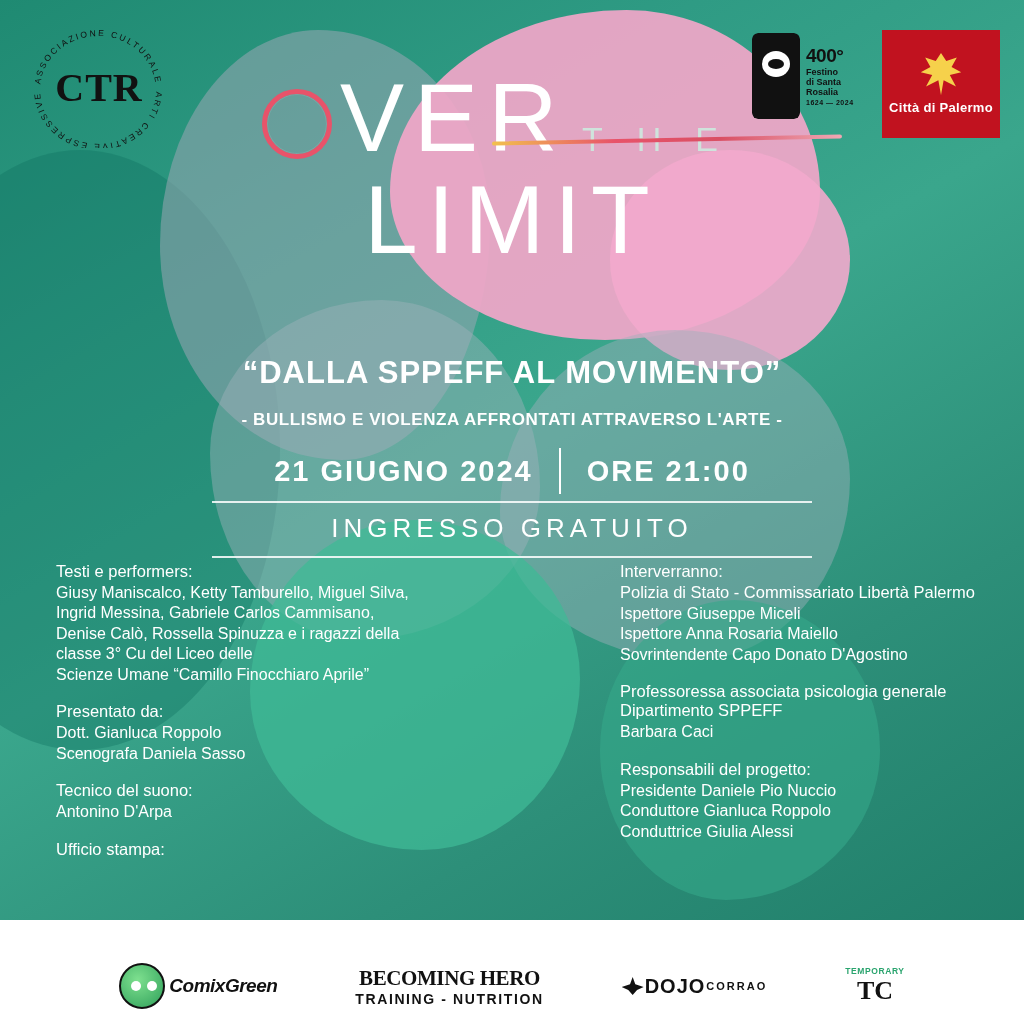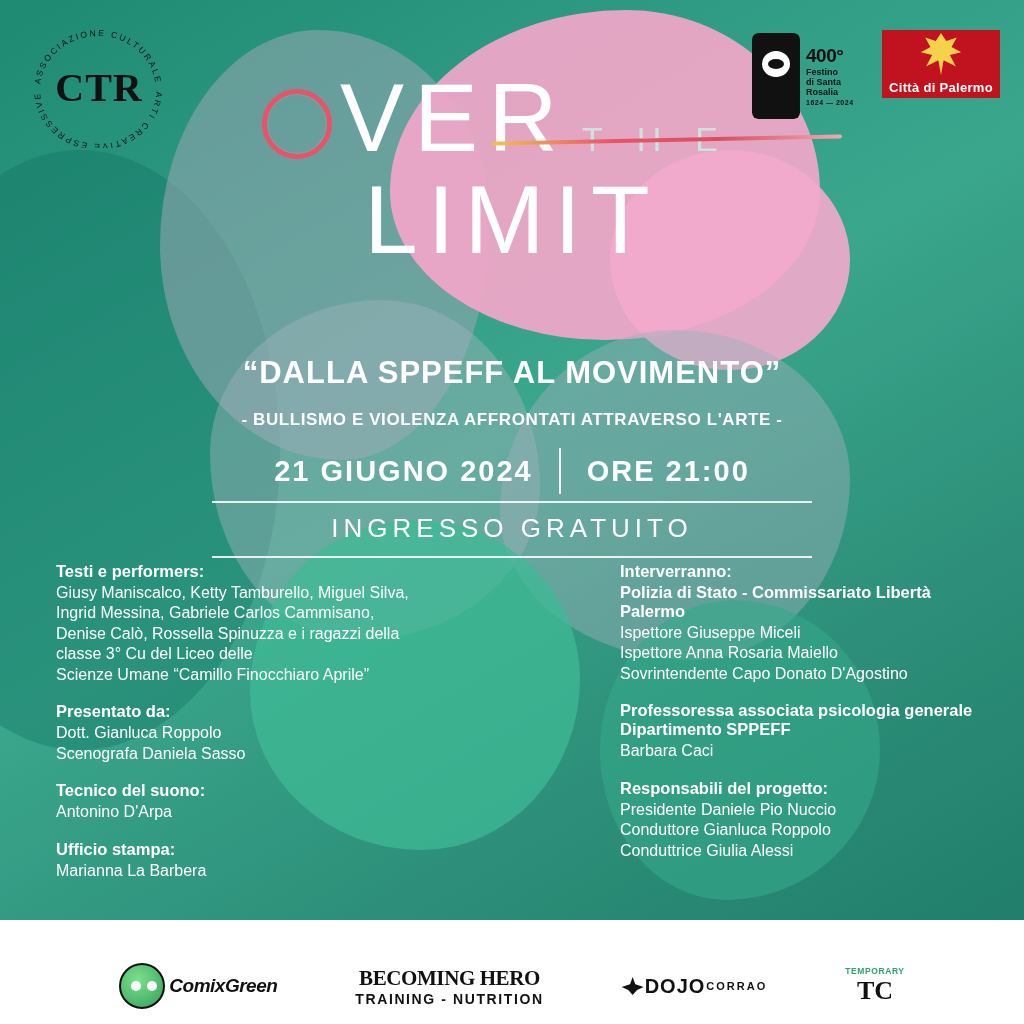--- a/index.html
+++ b/index.html
@@ -92,21 +92,21 @@
   }
   .festino-emblem::after {
     content: ""; position: absolute; left: 16px; top: 26px; width: 16px; height: 10px;
     background: #111; border-radius: 50%;
   }
   .festino-text { font-size: 9px; line-height: 1.12; color: #111; font-weight: 700; }
   .festino-text .n400 { font-size: 19px; font-weight: 800; letter-spacing: -.5px; }
   .festino-text .yrs { font-size: 7px; letter-spacing: .5px; margin-top: 2px; }
 
   .palermo {
-    position: absolute; right: 24px; top: 30px; width: 118px; height: 68px;
+    position: absolute; right: 24px; top: 30px; width: 118px; height: 108px;
     background: #c1121f; color: #fff;
     display: flex; flex-direction: column; align-items: center; justify-content: center;
     gap: 3px;
   }
   .palermo .eagle {
     width: 44px; height: 44px; background: #f6d14b;
     clip-path: polygon(50% 0%, 62% 18%, 86% 10%, 74% 32%, 96% 44%, 70% 50%, 84% 76%, 56% 62%, 50% 96%, 44% 62%, 16% 76%, 30% 50%, 4% 44%, 26% 32%, 14% 10%, 38% 18%);
   }
   .palermo .pal-name { font-size: 13px; font-weight: 700; letter-spacing: .3px; }
 
@@ -161,21 +161,21 @@
   .free {
     position: absolute; left: 0; right: 0; top: 513px; text-align: center;
     font-size: 26px; font-weight: 500; color: #fff; letter-spacing: 5px;
   }
 
   
   .col { position: absolute; color: #fff; }
   .col-left { left: 56px; top: 562px; width: 480px; }
   .col-right { left: 620px; top: 562px; width: 380px; }
   .blk { margin-bottom: 17px; }
-  .blk h3 { font-size: 16.5px; font-weight: 700; margin-bottom: 2px; }
+  .blk h3 { font-size: 16.5px; font-weight: 400; margin-bottom: 2px; }
   .blk p { font-size: 16px; font-weight: 400; line-height: 1.28; }
 
   
   .footer-bar {
     position: absolute; left: 0; right: 0; bottom: 0; height: 104px; background: #fff;
   }
   .venue {
     position: absolute; left: 0; right: 0; bottom: 80px; text-align: center;
     font-size: 17.5px; font-weight: 700; color: #111; letter-spacing: .4px;
   }
@@ -292,21 +292,20 @@
       <h3>Presentato da:</h3>
       <p style="white-space: pre-line;">Dott. Gianluca Roppolo
 Scenografa Daniela Sasso</p>
     </div>
     <div class="blk">
       <h3>Tecnico del suono:</h3>
       <p style="white-space: pre-line;">Antonino D'Arpa</p>
     </div>
     <div class="blk">
       <h3>Ufficio stampa:</h3>
-      <p style="white-space: pre-line;">Marianna La Barbera</p>
     </div>
   </div>
 
   <div class="col col-right">
     <div class="blk">
       <h3>Interverranno:</h3>
       <h3 style="white-space: pre-line;">Polizia di Stato - Commissariato Libertà Palermo</h3>
       <p style="white-space: pre-line;">Ispettore Giuseppe Miceli
 Ispettore Anna Rosaria Maiello
 Sovrintendente Capo Donato D'Agostino</p>

